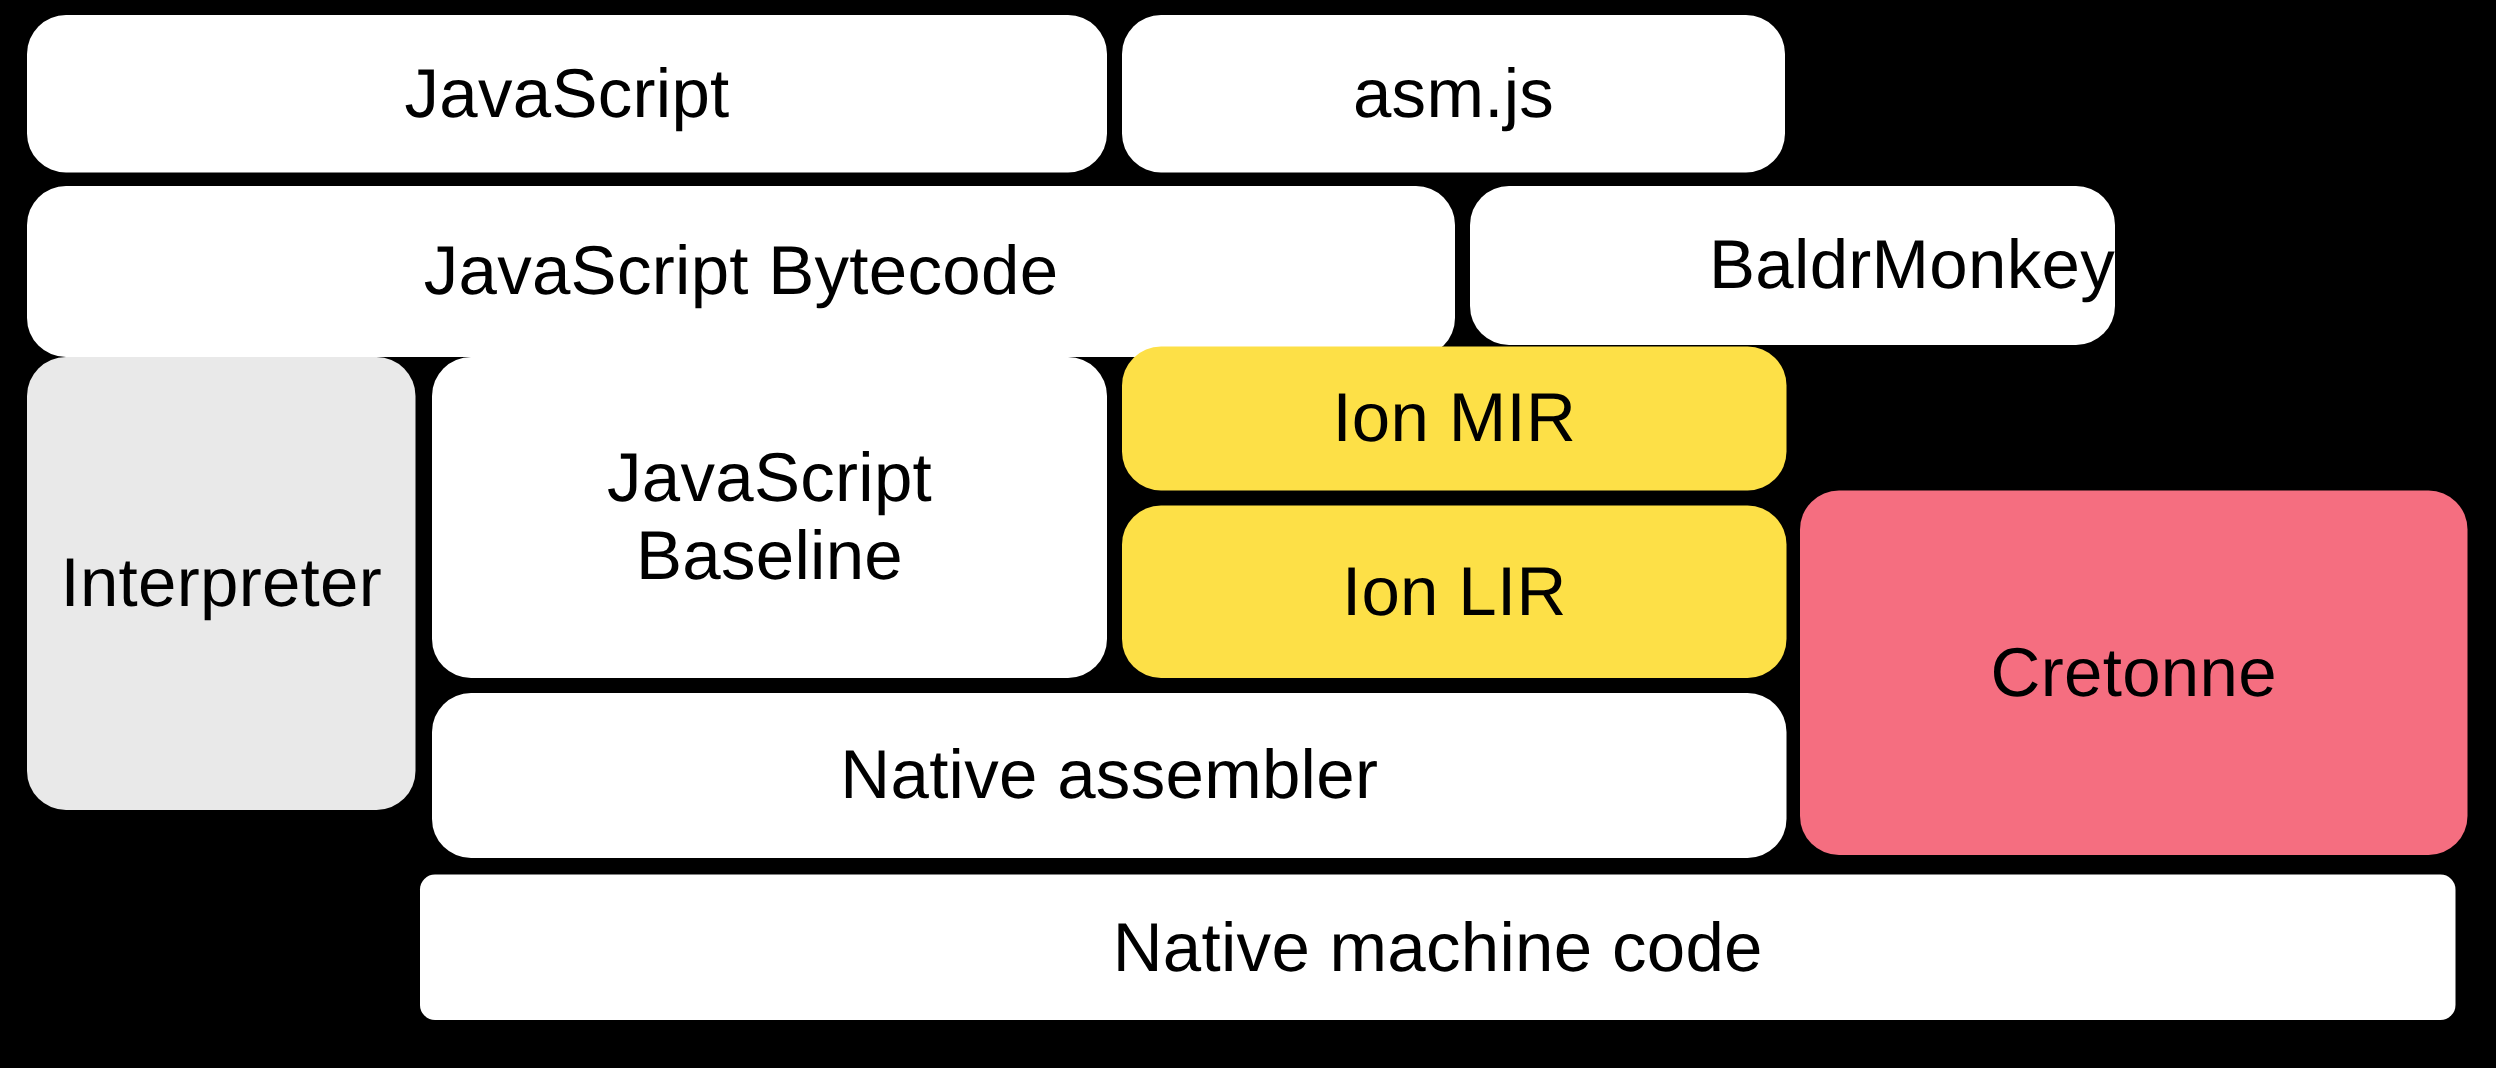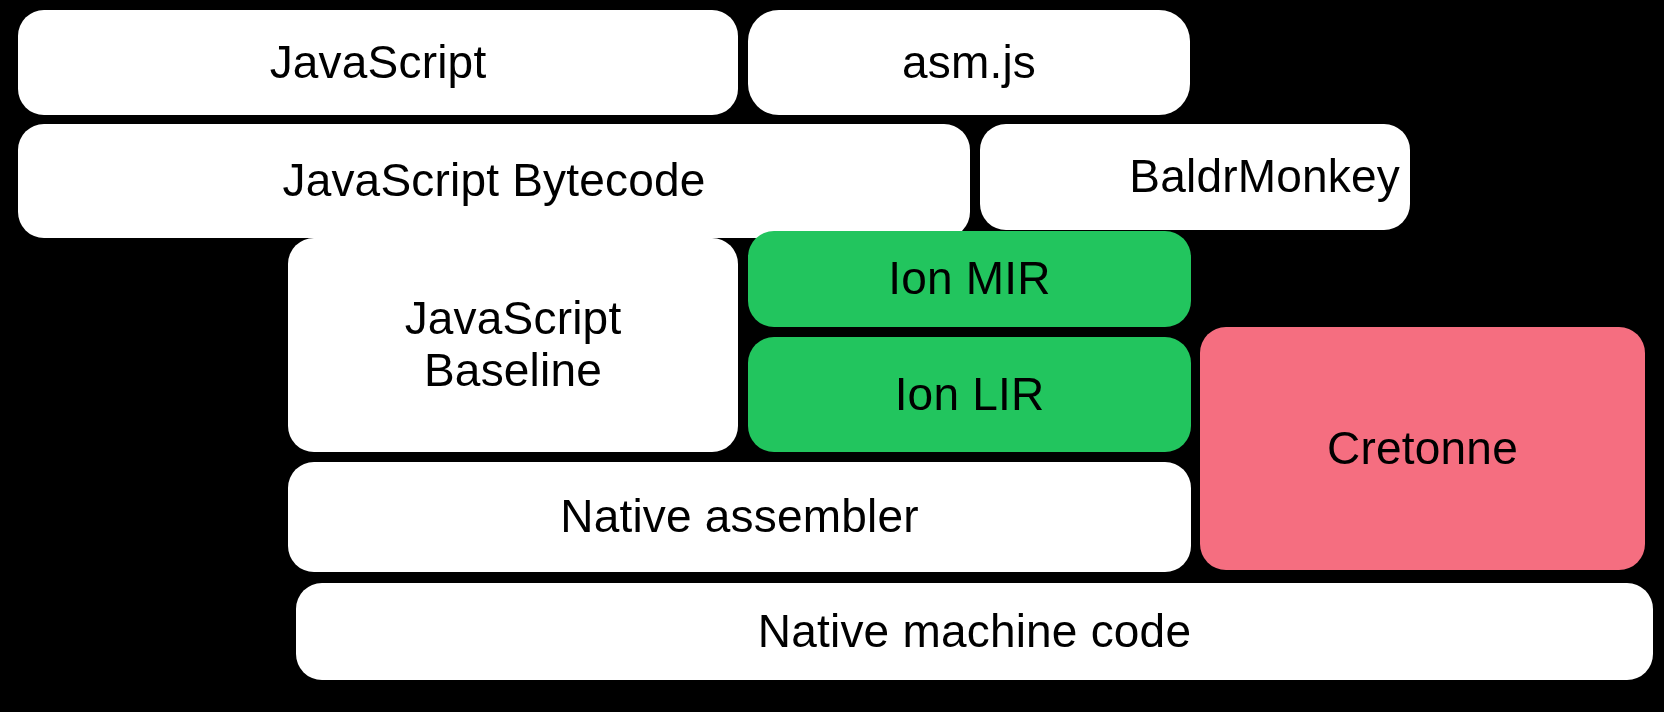--- a/index.html
+++ b/index.html
@@ -24,50 +24,53 @@
     display: flex;
     align-items: center;
     justify-content: center;
     text-align: center;
     color: #000000;
     font-size: 46px;
     line-height: 1.12;
     font-weight: 400;
     letter-spacing: 0.2px;
     white-space: pre-line;
-    padding: 2px 10px;
+    padding: 2px 0;
     user-select: none;
   }
   .fill-white  { background: #ffffff; }
   .fill-gray   { background: #e9e9e9; }
-  .fill-green  { background: #22c55e; }
+  .fill-green  { background: #fde047; }
   .fill-pink   { background: #f56e80; }
 </style>
 </head>
 <body>
 
 <div id="stage" style="background: rgb(0, 0, 0);">
 
   <div class="node fill-white" style="left: 18px; top: 10px; width: 720px; height: 105px;">
     <span>JavaScript</span>
   </div>
 
-  <div class="node fill-white" style="left: 748px; top: 10px; width: 442px; height: 105px; border-radius: 31px;">
+  <div class="node fill-white" style="left: 748px; top: 10px; width: 442px; height: 105px;">
     <span>asm.js</span>
   </div>
 
 
   <div class="node fill-white" style="left: 18px; top: 124px; width: 952px; height: 114px;">
     <span>JavaScript Bytecode</span>
   </div>
 
   <div class="node fill-white" style="left: 980px; top: 124px; width: 430px; height: 106px; justify-content: flex-end;">
     <span>BaldrMonkey</span>
   </div>
 
+  <div class="node fill-gray" style="left: 18px; top: 238px; width: 259px; height: 302px;">
+    <span>Interpreter</span>
+  </div>
 
   <div class="node fill-white" style="left: 288px; top: 238px; width: 450px; height: 214px;">
     <span>JavaScript
 Baseline</span>
   </div>
 
   <div class="node fill-green" style="left: 748px; top: 231px; width: 443px; height: 96px;">
     <span>Ion MIR</span>
   </div>
 
@@ -76,17 +79,17 @@
   </div>
 
   <div class="node fill-green" style="left: 748px; top: 337px; width: 443px; height: 115px;">
     <span>Ion LIR</span>
   </div>
 
   <div class="node fill-white" style="left: 288px; top: 462px; width: 903px; height: 110px;">
     <span>Native assembler</span>
   </div>
 
-  <div class="node fill-white" style="left: 296px; top: 583px; width: 1357px; height: 97px;">
+  <div class="node fill-white" style="left: 280px; top: 583px; width: 1357px; height: 97px; border-radius: 10px;">
     <span>Native machine code</span>
   </div>
 
 </div>
 
 </body></html>

